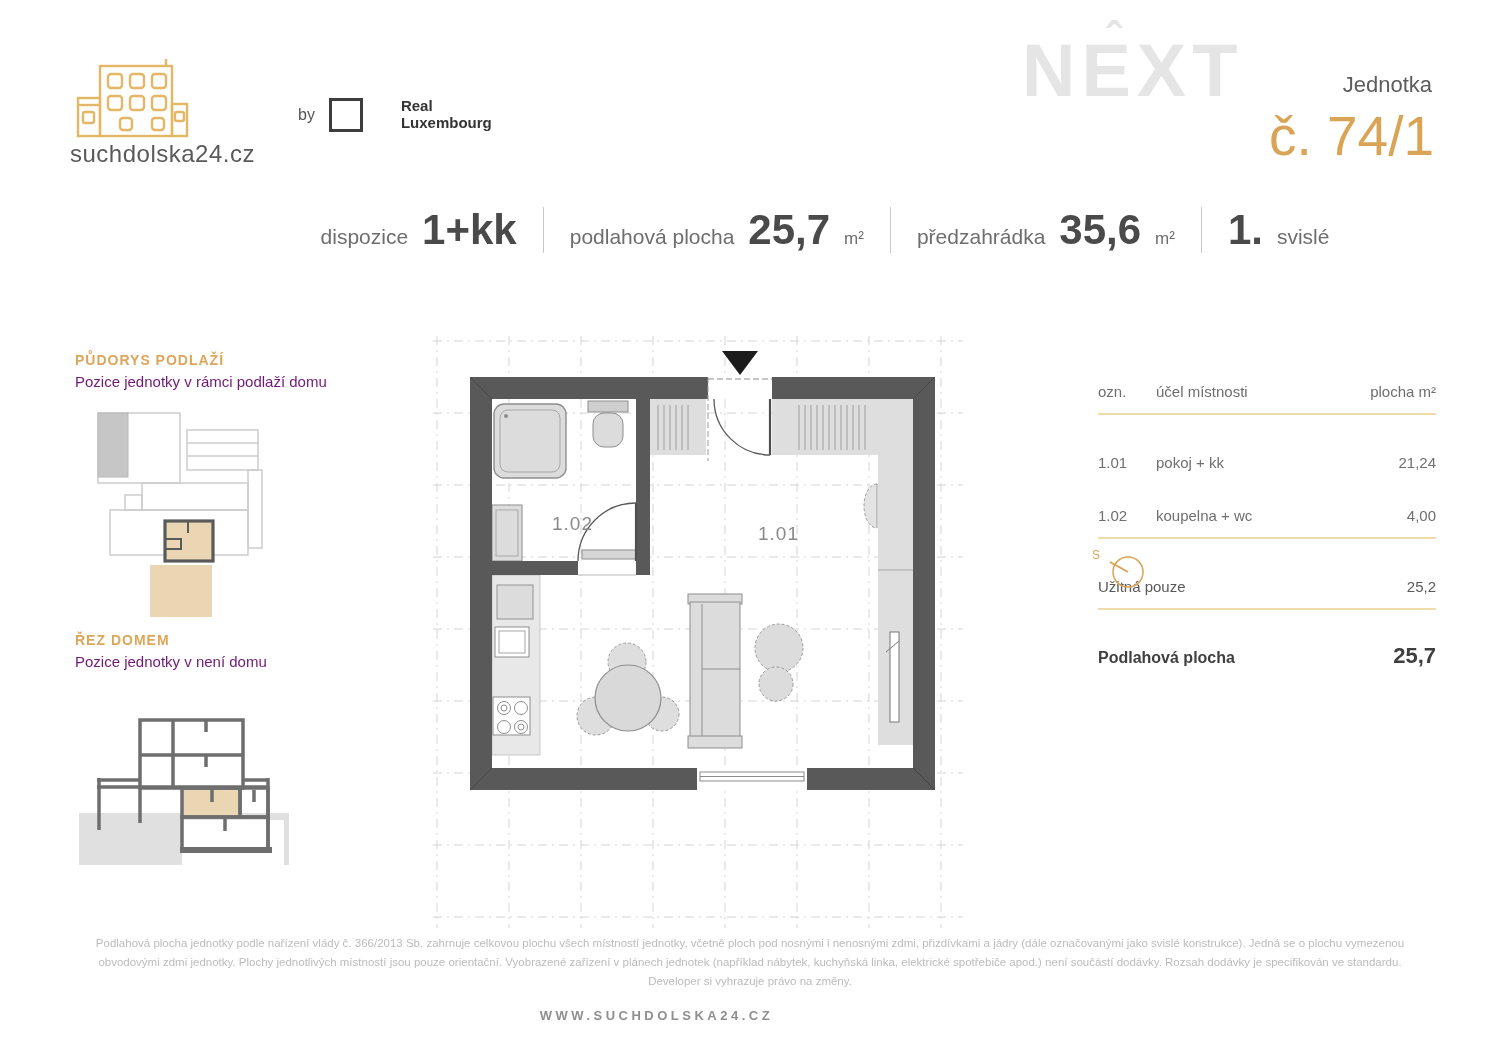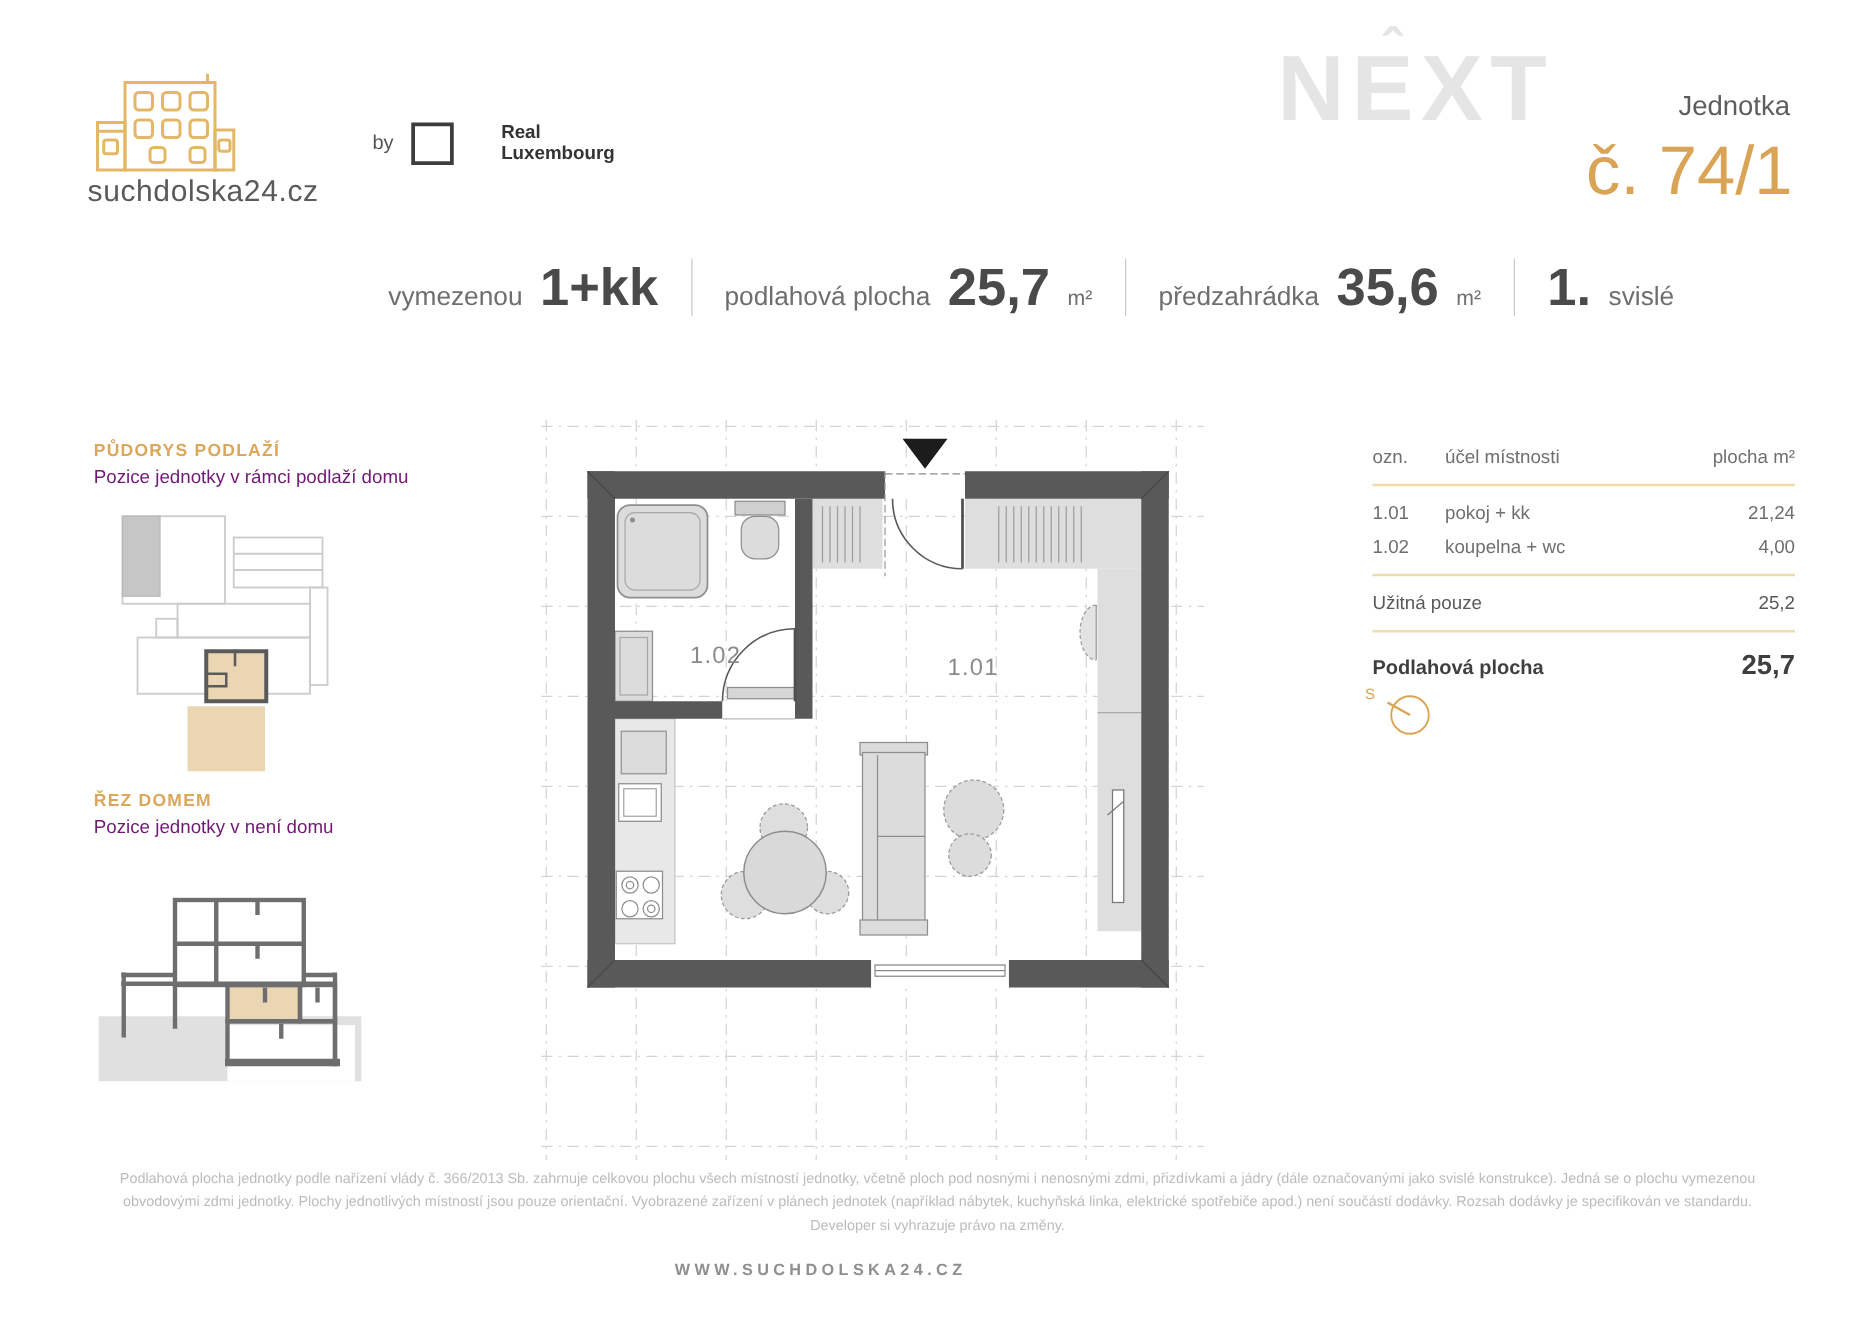--- a/index.html
+++ b/index.html
@@ -29,21 +29,21 @@
   .spec-div{width:1px;height:46px;background:#c9c9c9;margin:0 26px;align-self:center;}
 
   
   .side-title{position:absolute;left:75px;font-size:14px;font-weight:bold;letter-spacing:1px;color:#dba75b;}
   .side-sub{position:absolute;left:75px;font-size:15px;color:#701a75;}
 
   
   .area-table{position:absolute;left:1098px;top:352px;width:338px;font-size:15px;color:#6f6f6f;}
   .tr{display:flex;align-items:baseline;padding:5px 0;justify-content:space-between;}
   .c1{width:58px;}
-  .c2{flex:1;}
+  .c2{flex:1;margin-top:26px;}
   .c3{text-align:right;width:80px;}
   .goldrule{border:0;border-top:2px solid #eedcac;margin:8px 0;}
   .tr.total{color:#595959;}
   .tr.grand{color:#3f3f3f;font-weight:bold;font-size:16px;}
   .grand .c3{font-size:22px;}
 
   
   .disclaimer{position:absolute;left:75px;top:934px;width:1350px;text-align:center;
     font-size:11.5px;line-height:1.65;color:#bcbcbc;margin:0;}
   .site{position:absolute;left:0;top:1008px;width:1313px;text-align:center;
@@ -86,21 +86,21 @@
 
   <div class="watermark">
     <span>NEXT</span>
     <span class="wm-caret">ˆ</span>
   </div>
   <div class="unit-label">Jednotka</div>
   <div class="unit-number">č. 74/1</div>
 
   <div class="specs">
     <div class="spec">
-      <span class="spec-label">vymezenou</span>
+      <span class="spec-label">dispozice</span>
       <span class="spec-big">1+kk</span>
     </div>
     <div class="spec-div"></div>
     <div class="spec">
       <span class="spec-label">podlahová plocha</span>
       <span class="spec-big">25,7</span>
       <span class="spec-unit">m²</span>
     </div>
     <div class="spec-div"></div>
     <div class="spec">

